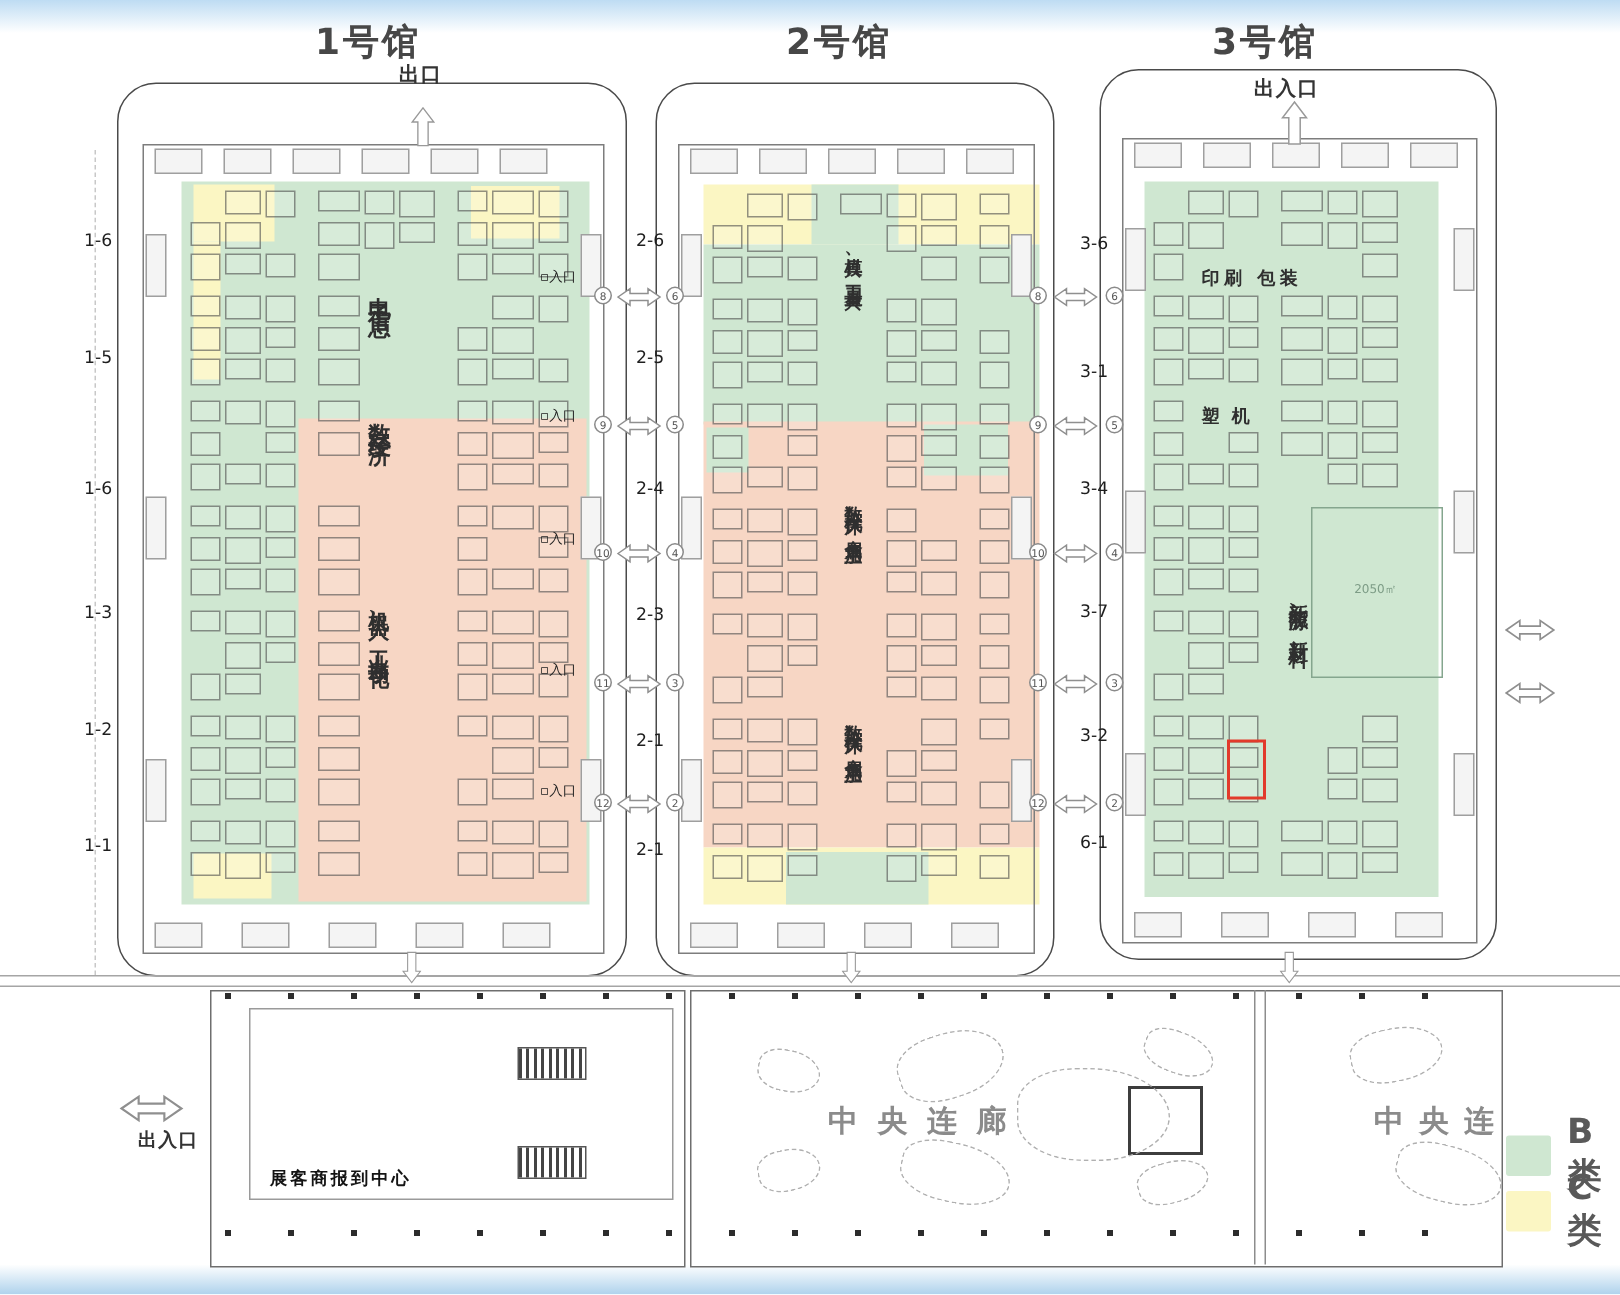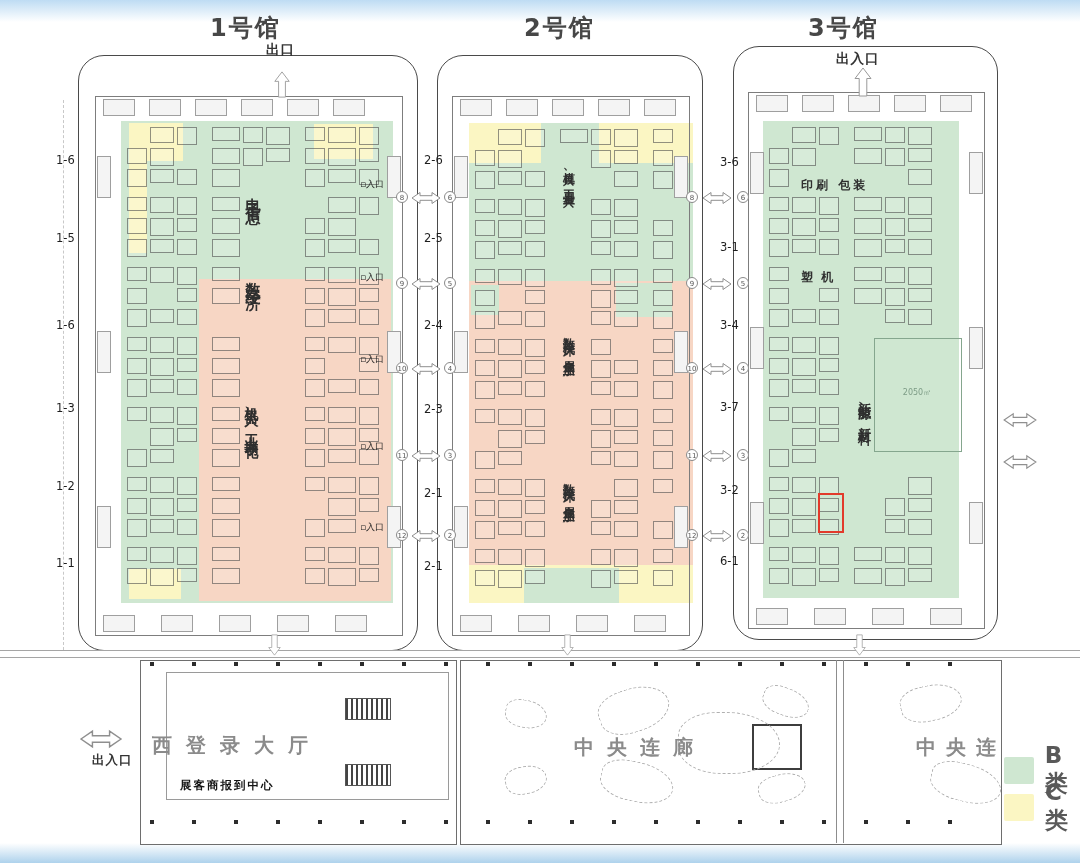--- a/index.html
+++ b/index.html
@@ -476,28 +476,27 @@
   <div class="exitlab" style="left:266px;top:41px">出口</div>
   <div class="exitlab" style="left:836px;top:50px">出入口</div>
 
   <div class="hline" style="left:0;top:650px;width:1080px"></div>
   <div class="hline" style="left:0;top:657px;width:1080px"></div>
 
   <div class="bld" style="left:140px;top:660px;width:315px;height:183px"></div>
   <div class="bld2" style="left:166px;top:672px;width:281px;height:126px"></div>
   <div class="hatch" style="left:345px;top:698px;width:44px;height:20px"></div>
   <div class="hatch" style="left:345px;top:764px;width:44px;height:20px"></div>
-  <div class="biglab" style="left:152px;top:732px;letter-spacing:14px">西登录大厅</div>
   <div class="checkin" style="left:180px;top:778px;letter-spacing:2px">展客商报到中心</div>
   <div class="exitlab" style="left:92px;top:752px;font-size:12.5px">出入口</div>
 
   <div class="bld" style="left:460px;top:660px;width:540px;height:183px"></div>
   <div class="vline" style="left:836px;top:660px;height:183px"></div>
   <div class="vline" style="left:843px;top:660px;height:183px"></div>
-  <div class="biglab" style="left:574px;top:734px;letter-spacing:13px">中央连廊</div>
+  <div class="biglab" style="left:552px;top:734px;letter-spacing:13px">中央连廊</div>
   <div class="biglab" style="left:916px;top:734px;letter-spacing:10px">中央连</div>
   <div class="bld2" style="left:752px;top:724px;width:46px;height:42px;border:2px solid #3d3d3d"></div>
 
   <div class="legend-row" style="left:1004px;top:779px">
     <div class="legend-swatch" id="sw2" style="background: rgb(251, 246, 195);"></div>
     <div class="legend-label">C类</div>
   </div>
   <div class="legend-row" style="left:1004px;top:742px">
     <div class="legend-swatch" id="sw1" style="background: rgb(207, 231, 209);"></div>
     <div class="legend-label">B类</div>

